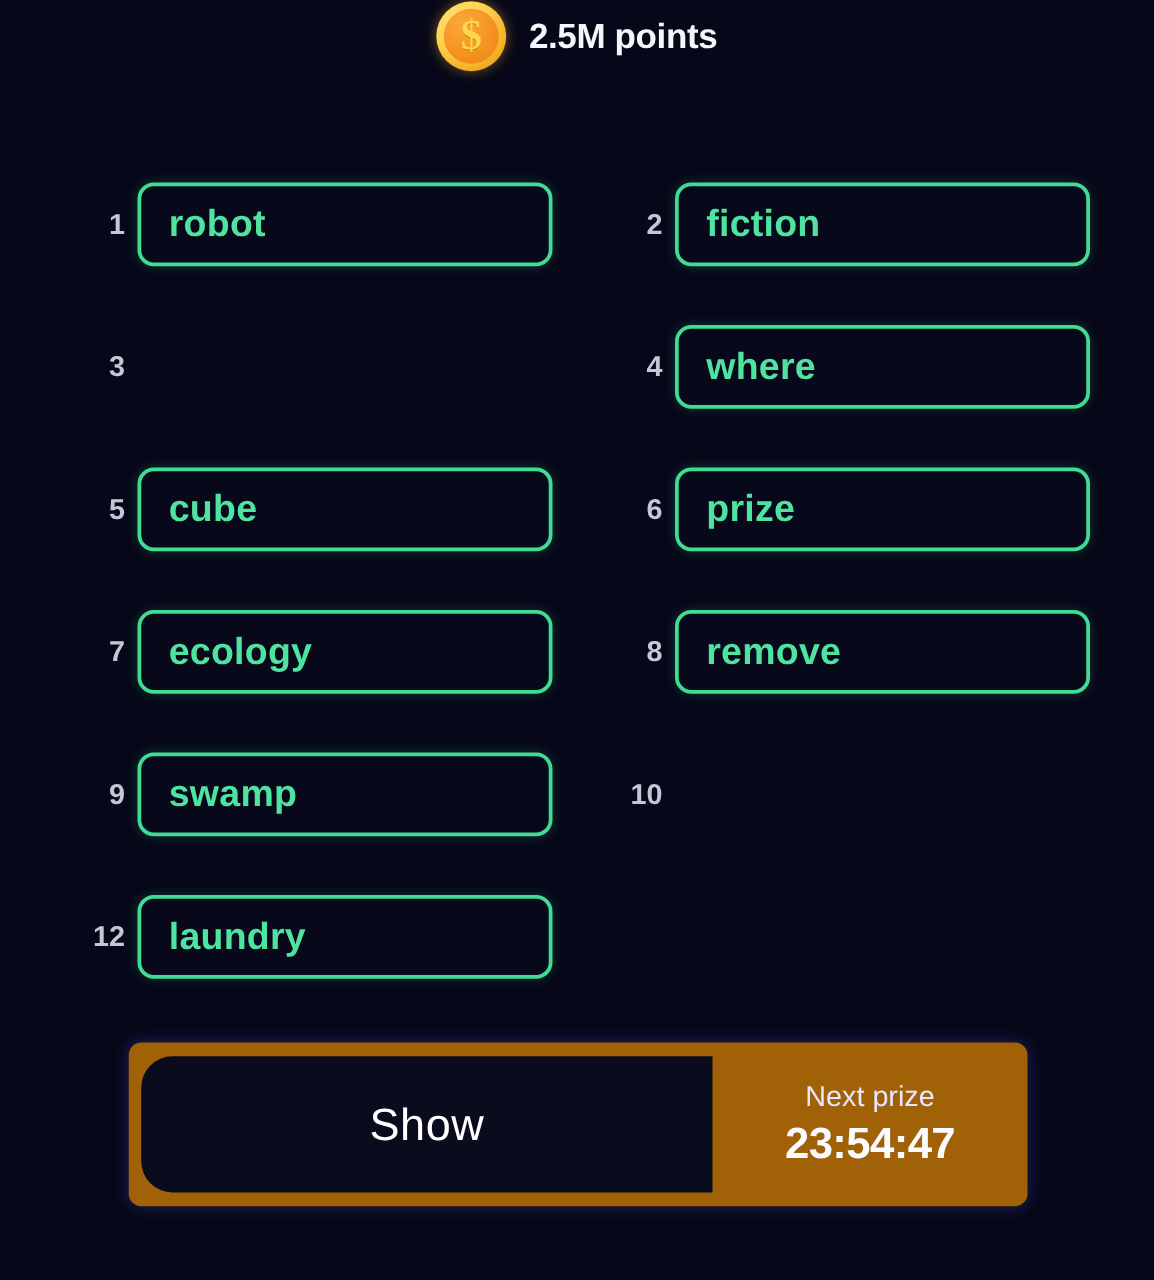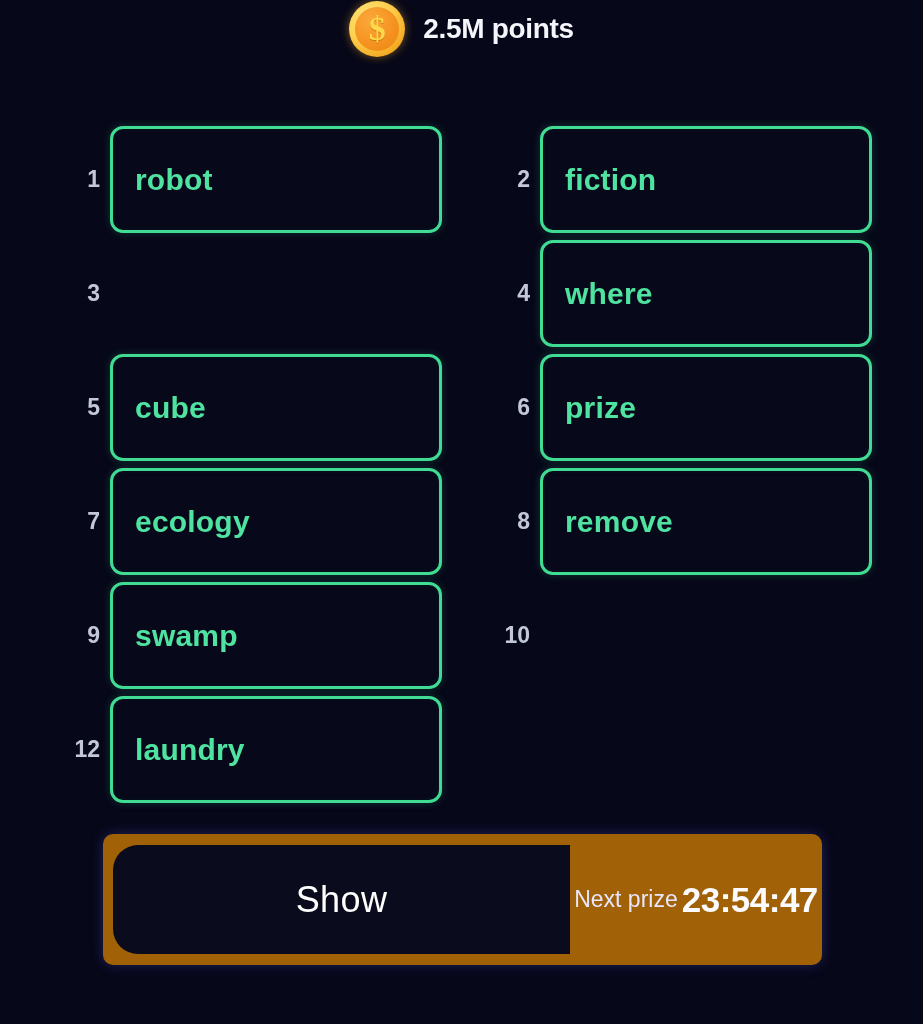--- a/index.html
+++ b/index.html
@@ -82,21 +82,21 @@
     width: 38px;
     text-align: right;
     padding-right: 10px;
     font-size: 23px;
     font-weight: bold;
     color: #C3C8D7;
     flex: 0 0 auto;
   }
   .tile {
     width: 332px;
-    height: 107px;
+    height: 67px;
     box-sizing: border-box;
     border: 3px solid #40DC93;
     border-radius: 13px;
     background: #070819;
     display: flex;
     align-items: center;
     padding-left: 22px;
     box-shadow: 0 0 9px rgba(64,220,147,.22), inset 0 0 6px rgba(64,220,147,.06);
   }
   .tile .word {
@@ -142,21 +142,21 @@
     font-weight: normal;
     letter-spacing: .4px;
   }
   #prize-panel {
     position: absolute;
     left: 467px;
     top: 0;
     right: 0;
     height: 131px;
     display: flex;
-    flex-direction: row;
+    flex-direction: column;
     align-items: center;
     justify-content: center;
     gap: 4px;
   }
   #prize-panel .caption {
     font-size: 23px;
     color: #E7E6FD;
   }
   #prize-panel .timer {
     font-size: 35px;

